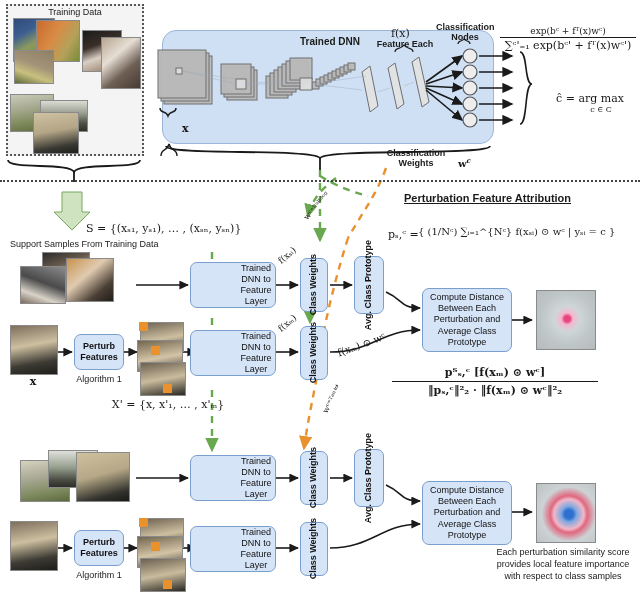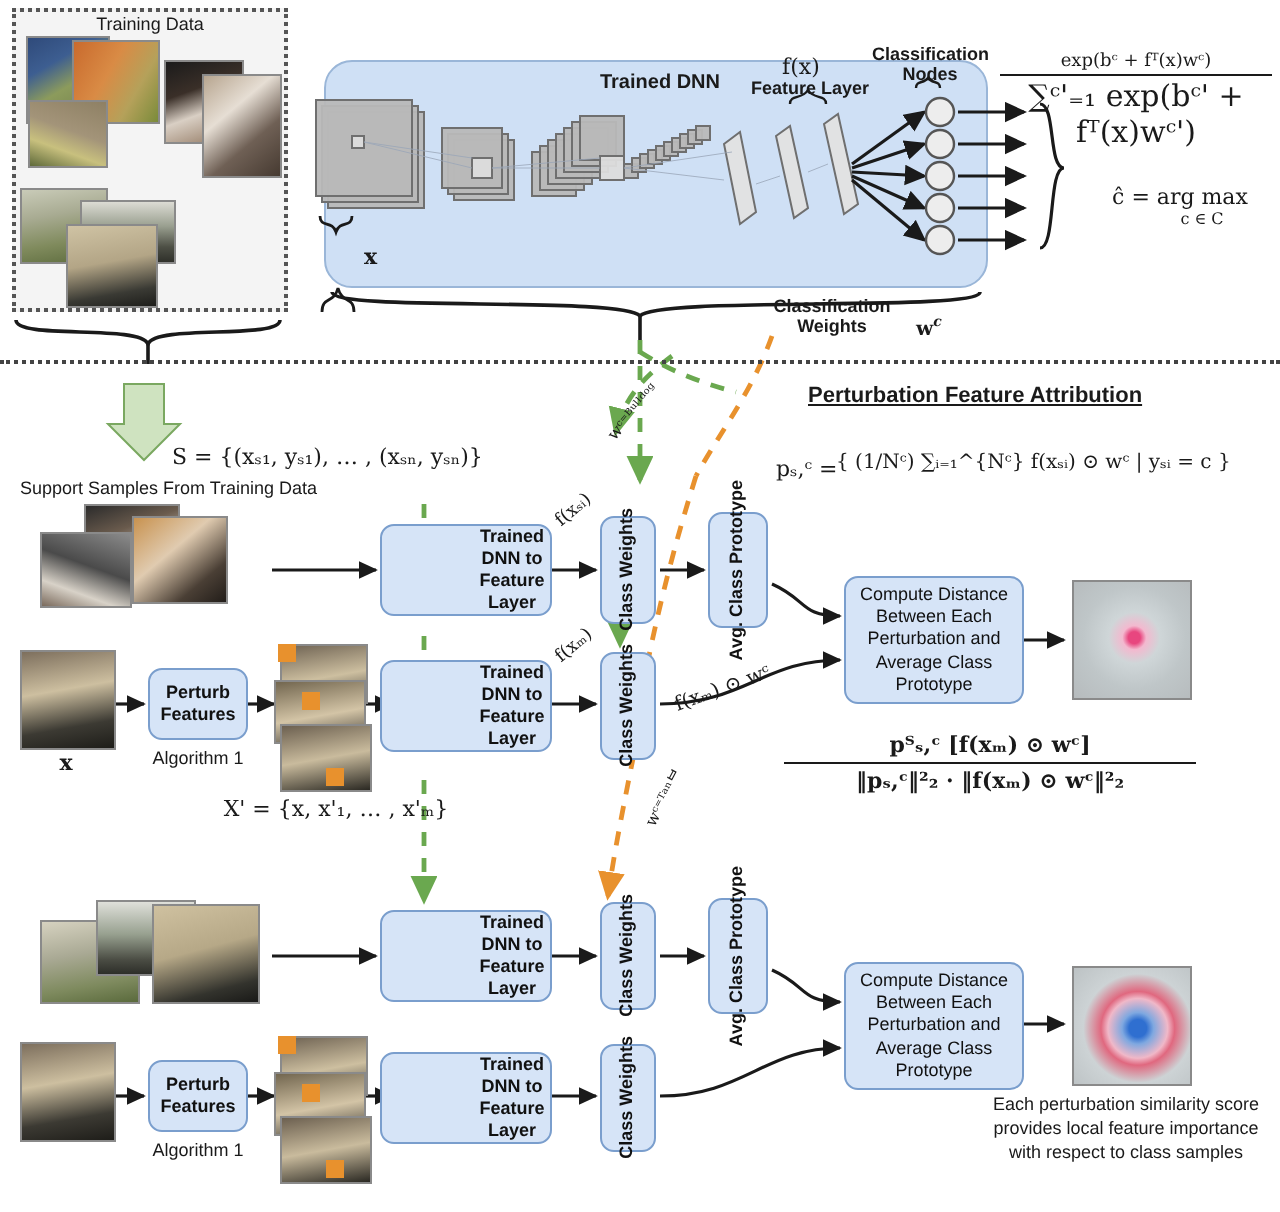--- a/index.html
+++ b/index.html
@@ -12,21 +12,21 @@
   .center{text-align:center;}
   .math{font-family:"DejaVu Serif", serif;font-size:10px;color:#1a1a1a;}
 
   
   .pbox{background:#d6e4f7;border:1px solid #7a9ecd;border-radius:7px;
         display:flex;align-items:center;justify-content:center;
         text-align:center;font-size:9px;line-height:1.25;color:#111;
         box-sizing:border-box;padding:2px;}
   .vbox{writing-mode:vertical-rl;transform:rotate(180deg);font-weight:bold;
         white-space:nowrap;}
-  .dnnbox{font-weight:bold;padding-left:48px;}
+  .dnnbox{font-weight:normal;padding-left:48px;}
 
   
   .dashpanel{border:2px dotted #555;background:#f4f4f4;box-sizing:border-box;}
 
   
   .dnnpanel{background:#cfe0f5;border:1px solid #9ab6d8;border-radius:14px;}
 
   
   .thumb{background-size:cover;background-position:center;border:1px solid #8a8a8a;}
 
@@ -215,32 +215,32 @@
     <g stroke="#e8912d" stroke-width="2.4" stroke-dasharray="7 6" fill="none">
       <path d="M386,168 C376,196 360,216 348,238"></path>
       <path d="M348,238 C338,270 330,300 322,340"></path>
       <path d="M322,352 C314,392 308,420 304,448" marker-end="url(#aho)"></path>
       <path d="M310,460 L310,500" marker-end="url(#aho)"></path>
     </g>
   </svg>
 
   <div class="abs math bold" style="left:182px;top:122px;font-size:11px;">x</div>
   <div class="abs math" style="left:391px;top:27px;font-size:11px;">f(x)</div>
-  <div class="abs lbl bold center" style="left:364px;top:39px;width:82px;">Feature Layer</div>
+  <div class="abs lbl bold center" style="left:364px;top:39px;width:82px;">Feature Each</div>
   <div class="abs lbl bold center" style="left:436px;top:22px;width:58px;">Classification Nodes</div>
 
   <div class="abs lbl bold center" style="left:378px;top:148px;width:76px;">Classification Weights</div>
   <div class="abs math bold" style="left:458px;top:156px;">
     <span>w</span><sup style="font-size:7px;font-style:italic;">c</sup>
   </div>
 
   <div class="abs" style="left:500px;top:26px;width:136px;text-align:center;">
     <div class="math" style="font-size:9px;padding-bottom:1px;">exp(bᶜ + fᵀ(x)wᶜ)</div>
     <div style="border-top:1px solid #1a1a1a;"></div>
-    <div class="math" style="font-size:15px;padding-top:1px;">∑ᶜ'₌₁ exp(bᶜ' + fᵀ(x)wᶜ')</div>
+    <div class="math" style="font-size:11px;padding-top:1px;">∑ᶜ'₌₁ exp(bᶜ' + fᵀ(x)wᶜ')</div>
   </div>
 
   <div class="abs math center" style="left:544px;top:92px;width:92px;font-size:11px;">
     <span>ĉ = arg max</span>
     <div class="math" style="font-size:8px;margin-left:22px;">c ∈ C</div>
   </div>
 
   <div class="hr-dot" style="top:180px;"></div>
 
   <div class="abs lbl bold ttl-u" style="left:404px;top:192px;font-size:11px;">Perturbation Feature Attribution</div>

